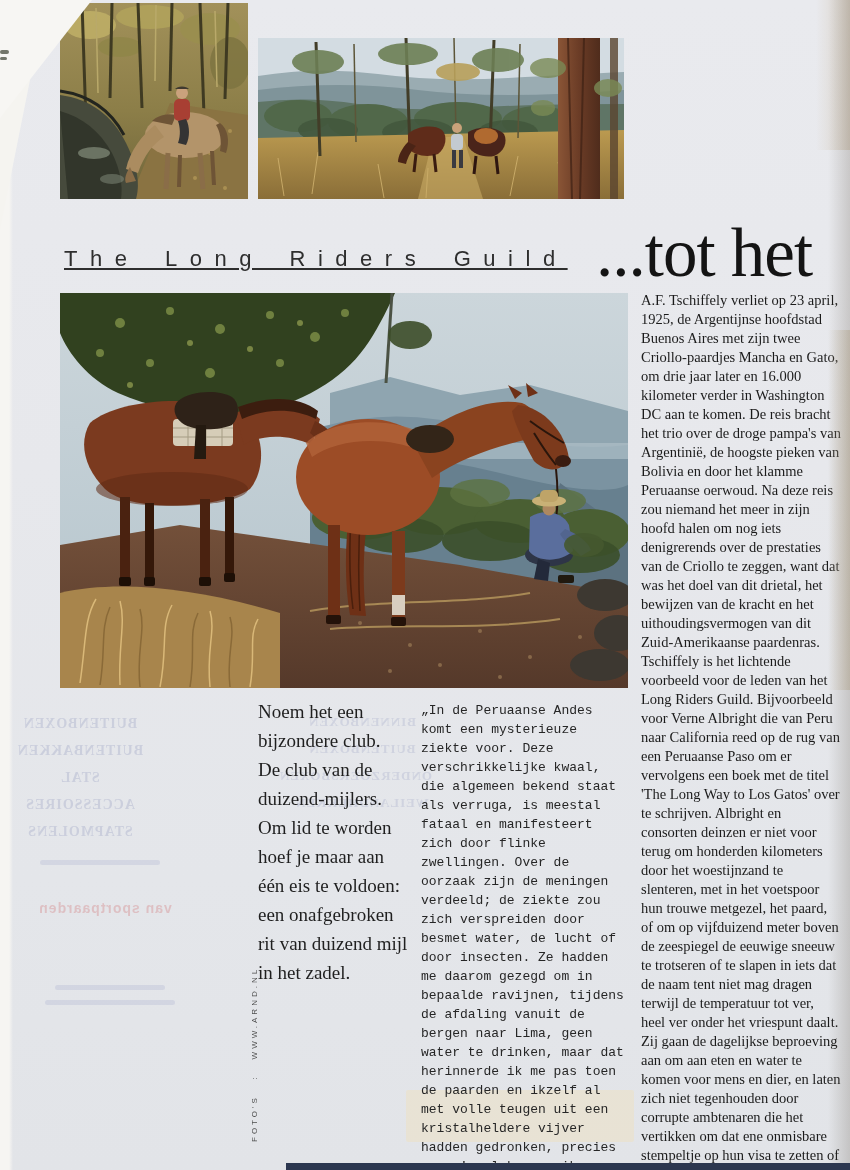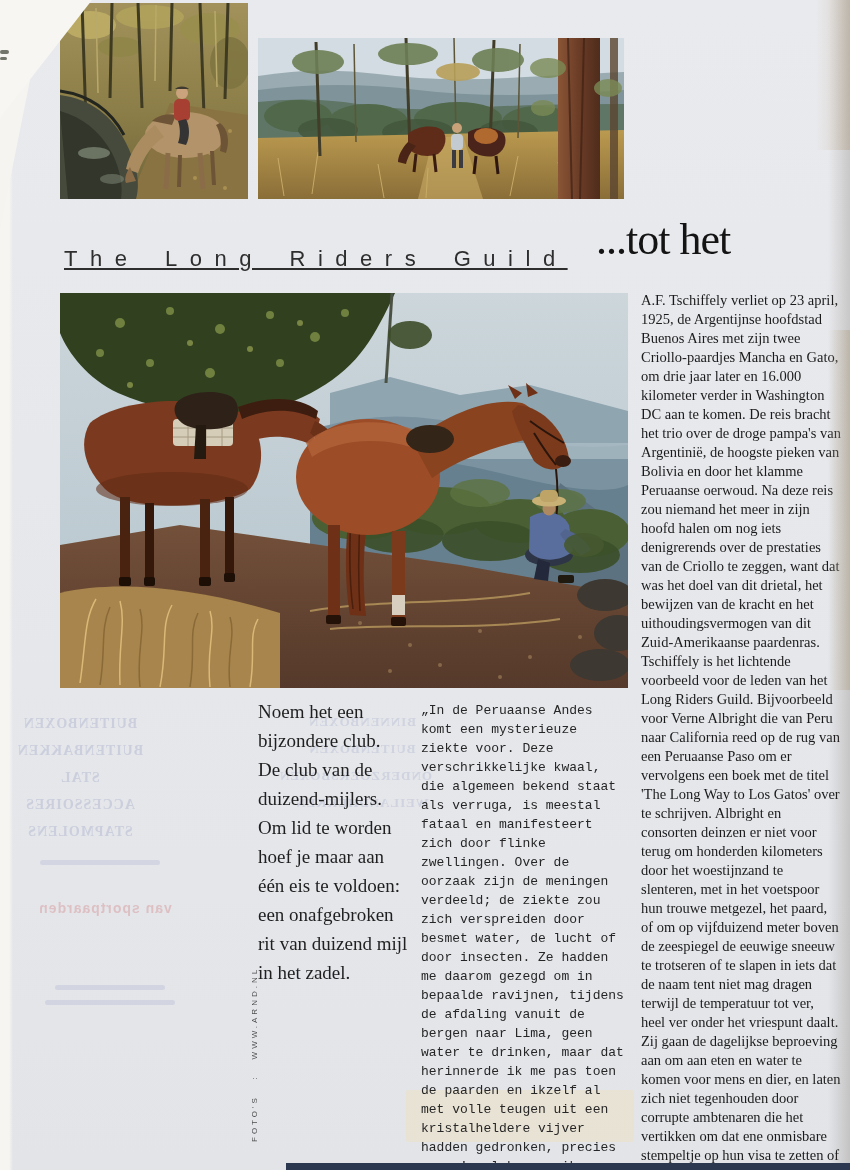--- a/index.html
+++ b/index.html
@@ -36,21 +36,21 @@
   
   .photo{position:absolute;overflow:hidden;}
   .photo svg{display:block;}
   .photo-1{left:60px;top:3px;width:188px;height:196px;}
   .photo-2{left:258px;top:38px;width:366px;height:161px;}
   .photo-main{left:60px;top:293px;width:568px;height:395px;}
   
   .title-spaced{position:absolute;left:64px;top:246px;font-family:"Liberation Sans",sans-serif;
     font-size:22px;letter-spacing:12.5px;word-spacing:7px;color:#2e2e2e;white-space:nowrap;text-decoration:underline;}
   .title-big{position:absolute;left:596px;top:214px;font-family:"Liberation Serif",serif;
-    font-size:44px;color:#141414;white-space:nowrap;letter-spacing:-1px;}
+    font-size:69px;color:#141414;white-space:nowrap;letter-spacing:-1px;}
   
   .col-intro{position:absolute;left:258px;top:697px;width:175px;font-size:19px;line-height:29px;
     color:#1f1f1f;white-space:pre;}
   .col-quote{position:absolute;left:421px;top:701px;width:208px;
     font-family:Liberation Mono, monospace;font-size:13px;line-height:19px;color:#262626;}
   .col-quote .attr{font-style:italic;display:block;margin-top:10px;}
   .col-article{position:absolute;left:641px;top:291px;width:200px;font-size:14.5px;line-height:19px;
     color:#1b1b1b;text-align:left;hyphens:auto;-webkit-hyphens:auto;}
   .credit{position:absolute;left:250px;top:1142px;transform:rotate(-90deg);transform-origin:0 0;
     font-family:"Liberation Sans",sans-serif;font-size:8px;letter-spacing:3px;word-spacing:10px;

